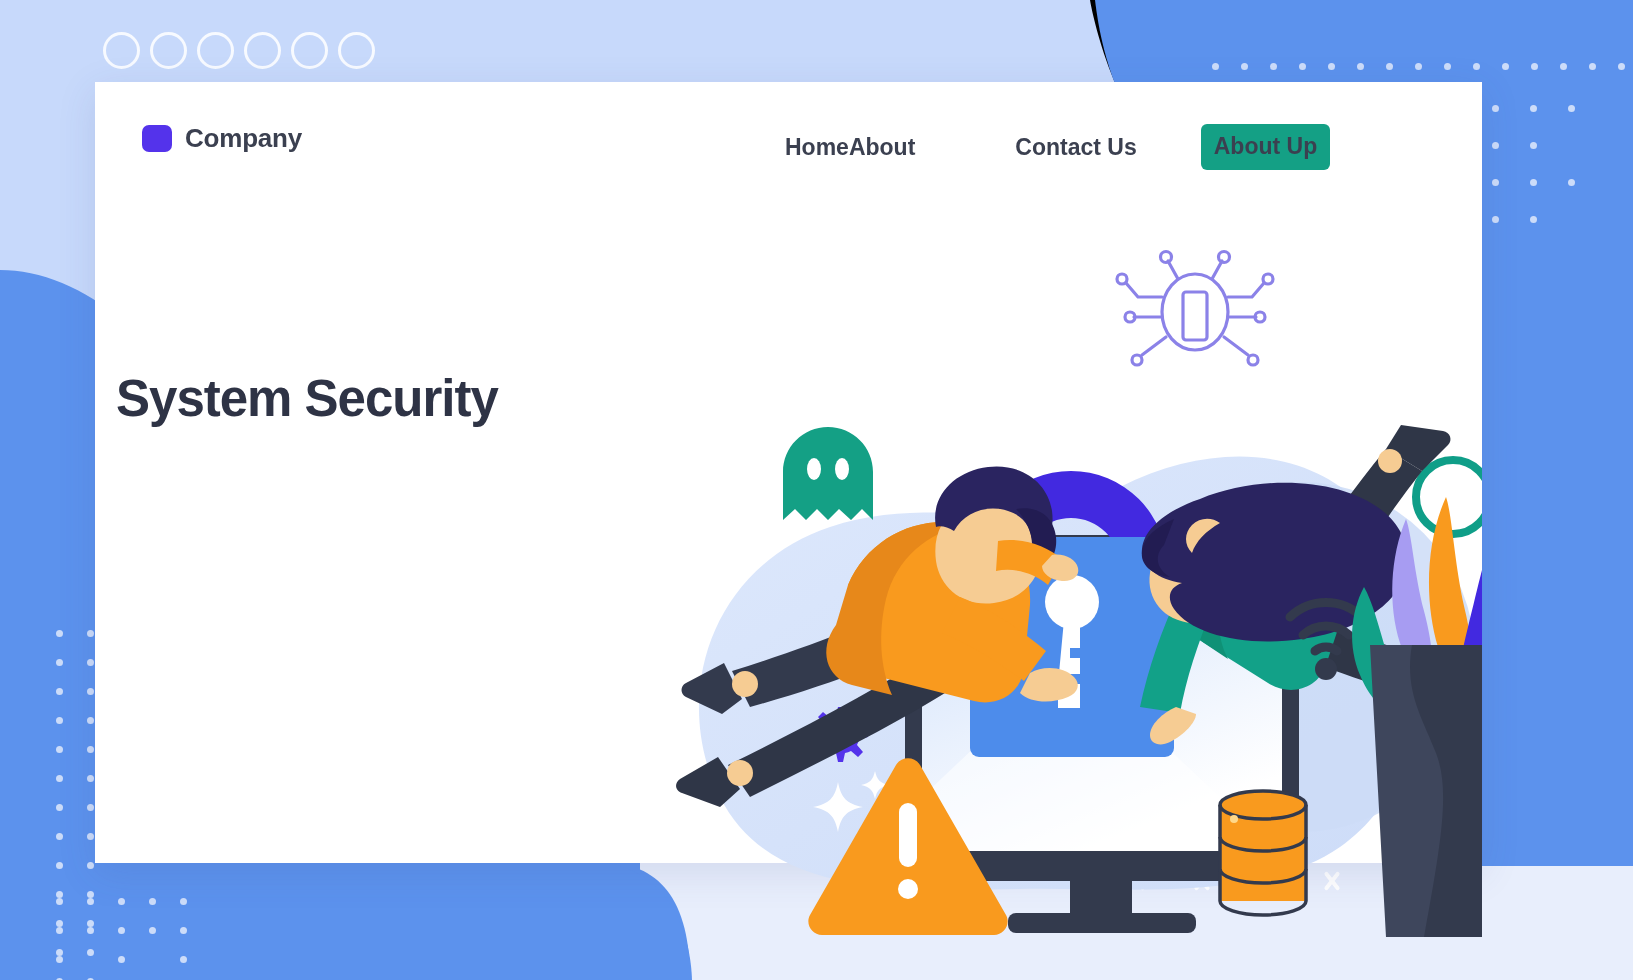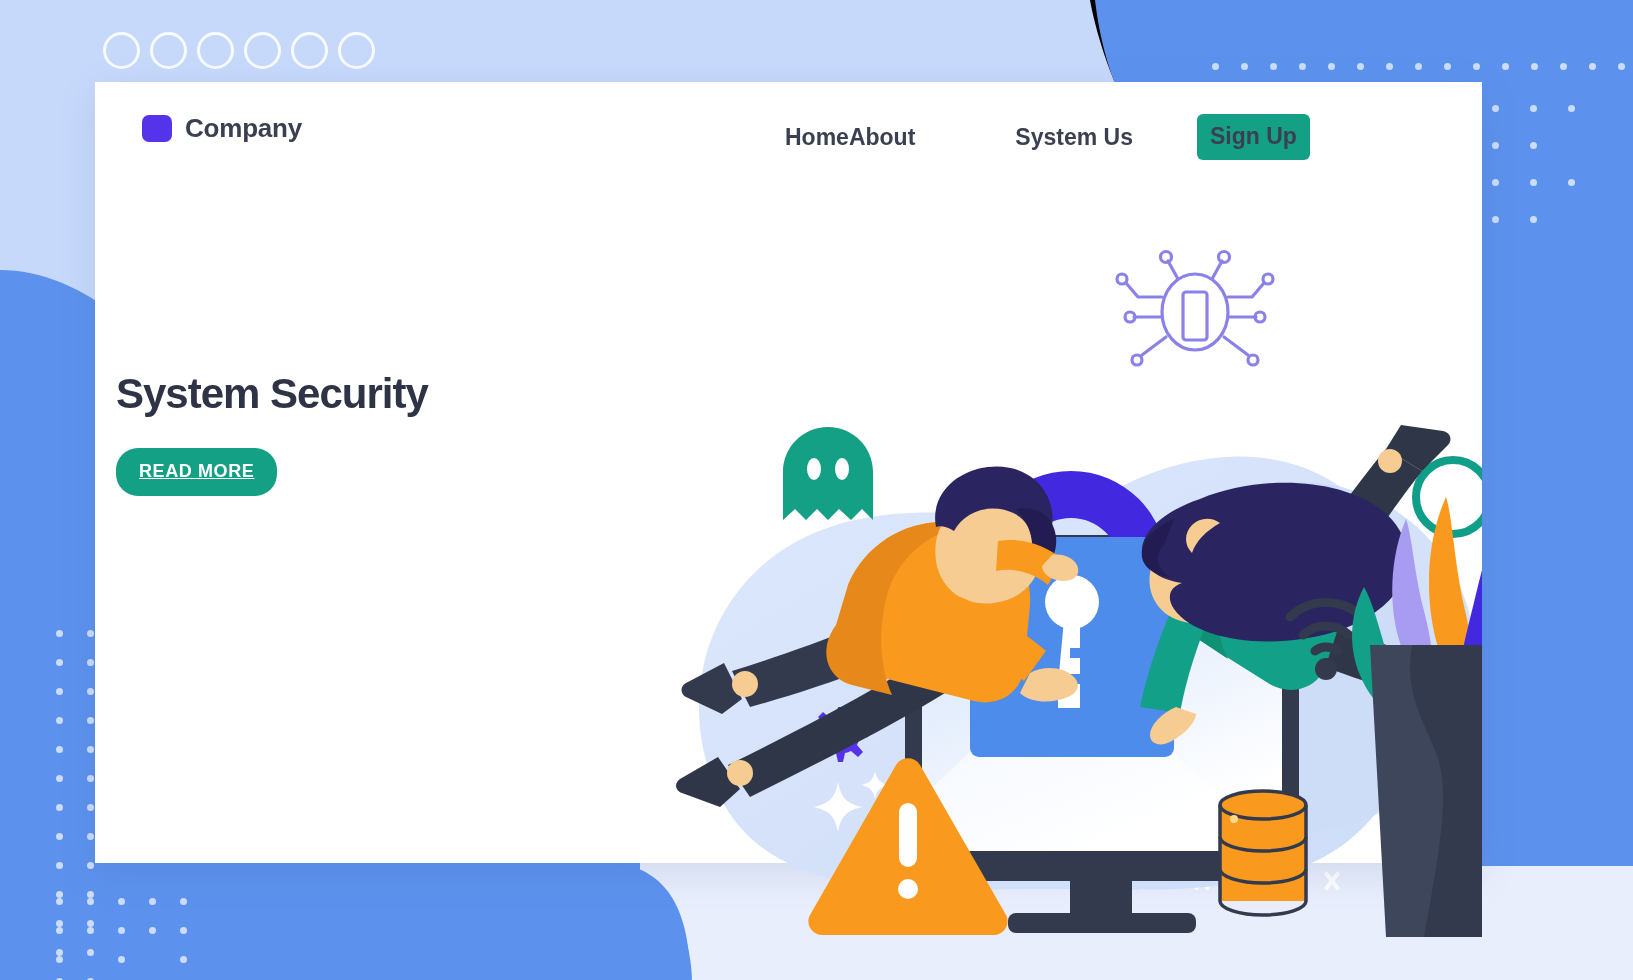--- a/index.html
+++ b/index.html
@@ -42,42 +42,42 @@
   .xrow i:before { transform:translateX(-50%) rotate(38deg); }
   .xrow i:after  { transform:translateX(-50%) rotate(-38deg); }
 
   
   .card {
     position:absolute; left:95px; top:82px; width:1387px; height:781px;
     background:#fff; box-shadow:0 10px 36px rgba(60,80,140,.13);
   }
 
   
-  .nav { position:absolute; left:0; top:4px; width:100%; height:92px; }
+  .nav { position:absolute; left:0; top:14px; width:100%; height:92px; }
   .brand { position:absolute; left:47px; top:27px; display:flex; align-items:center; gap:13px; }
   .brand-mark { width:30px; height:27px; border-radius:7px; background:#5433eb; }
   .brand-name { font-size:26px; font-weight:bold; color:#3b4050; letter-spacing:-.2px; }
 
   .nav-links { position:absolute; left:690px; top:28px; display:flex; align-items:center; gap:0; }
   .nav-links a {
     font-size:23px; font-weight:bold; color:#3b4050; text-decoration:none;
     display:block; line-height:36px;
   }
   .nl1 { }
   .nl2 { margin-right:100px; }
   .nl3 { margin-right:64px; }
   .signup {
     background:#14a085; color:#fff; font-size:23px; font-weight:bold;
     padding:4px 13px 6px; border-radius:6px; line-height:30px;
   }
 
   
   .hero { position:absolute; left:21px; top:290px; width:520px; }
   .hero h1 {
-    font-size:42px; font-weight:bold; color:#2e3345; letter-spacing:-1px;
+    font-size:51px; font-weight:bold; color:#2e3345; letter-spacing:-1px;
     line-height:1.05;
   }
   .hero p {
     margin-top:31px; font-size:19px; color:#c9ccd4; line-height:1.55;
     text-align:justify; width:466px;
   }
   .readmore {
     display:inline-block; margin-top:32px; background:#14a085; color:#fff;
     font-size:18px; font-weight:bold; letter-spacing:.6px;
     padding:13px 23px 14px; border-radius:22px;
@@ -199,28 +199,27 @@
   <div class="card">
 
     <div class="nav">
       <div class="brand">
         <span class="brand-mark"></span>
         <span class="brand-name">Company</span>
       </div>
       <div class="nav-links">
         <a class="nl1" href="#">Home</a>
         <a class="nl2" href="#">About</a>
-        <a class="nl3" href="#">System Us</a>
-        <a class="signup" href="#">Sign Up</a>
+        <a class="nl3" href="#">Contact Us</a>
+        <a class="signup" href="#">About Up</a>
       </div>
     </div>
 
     <div class="hero">
       <h1>System Security</h1>
-      <a class="readmore" href="#">READ MORE</a>
     </div>
 
     <div class="illo">
       <svg viewBox="0 0 882 700" preserveAspectRatio="xMidYMid meet">
         <defs>
           <linearGradient id="scr" x1="0" y1="0" x2="0.5" y2="1">
             <stop offset="0" stop-color="#cfe0fb"></stop>
             <stop offset="1" stop-color="#ffffff"></stop>
           </linearGradient>
           <linearGradient id="blob" x1="0" y1="0" x2="1" y2="1">

